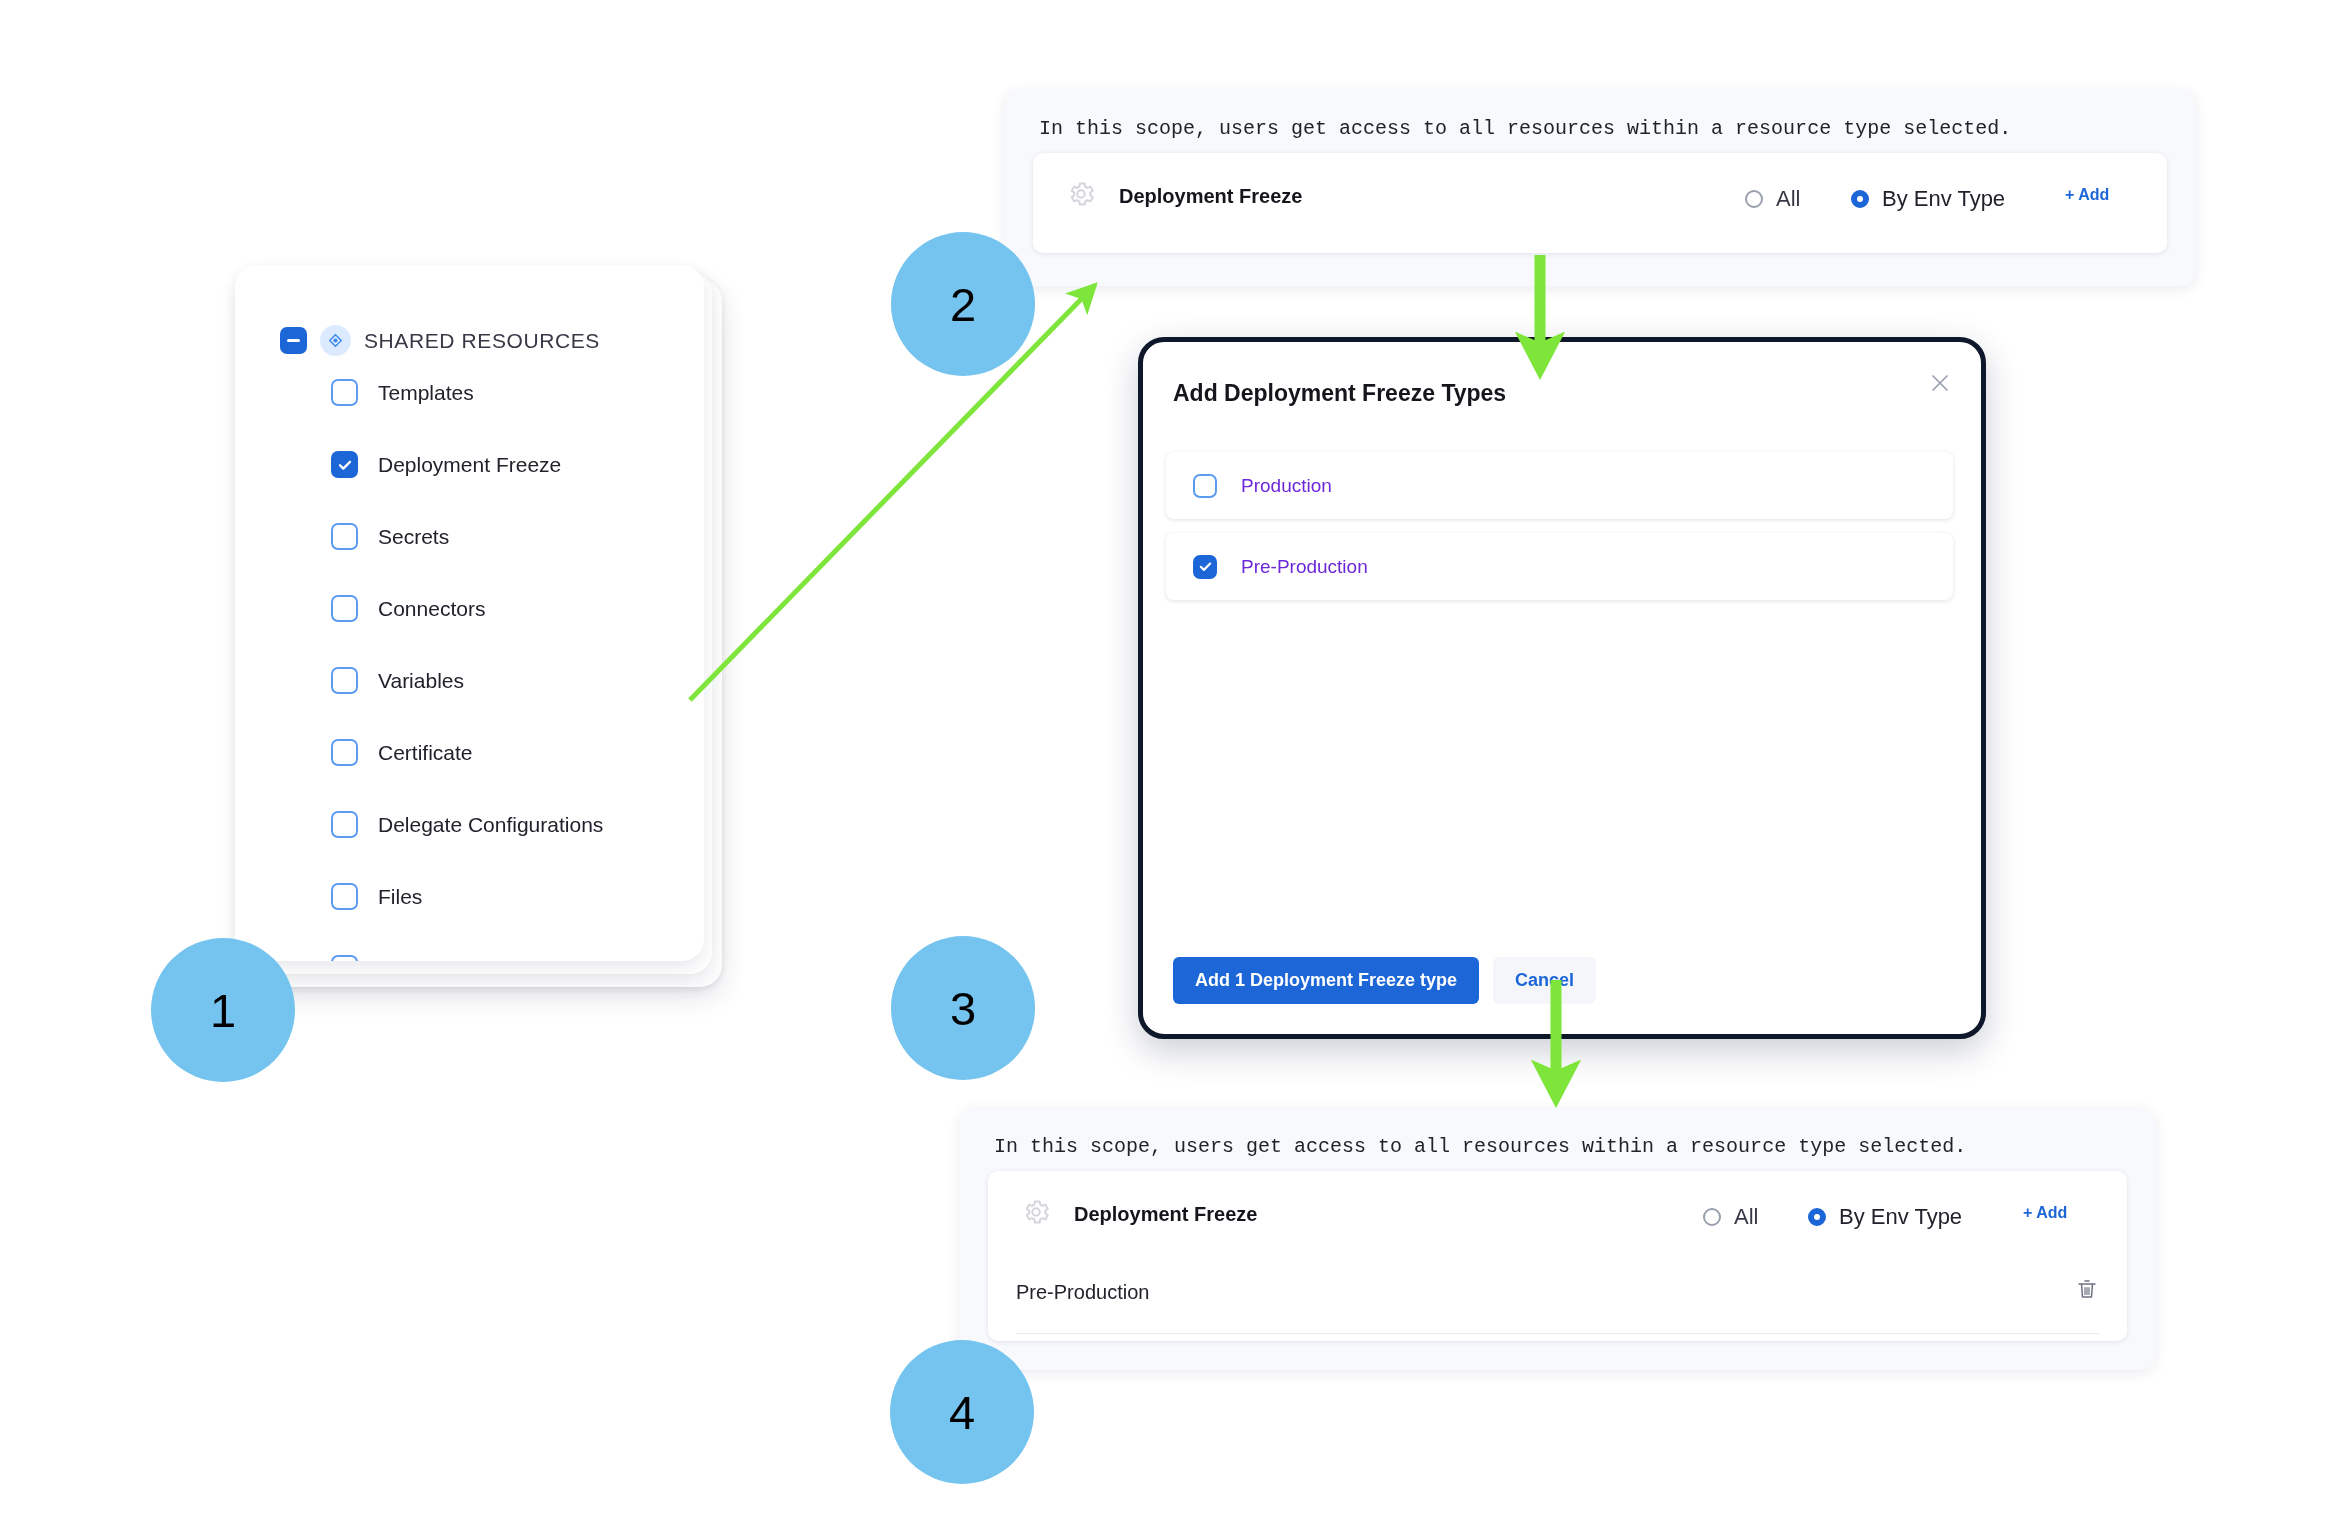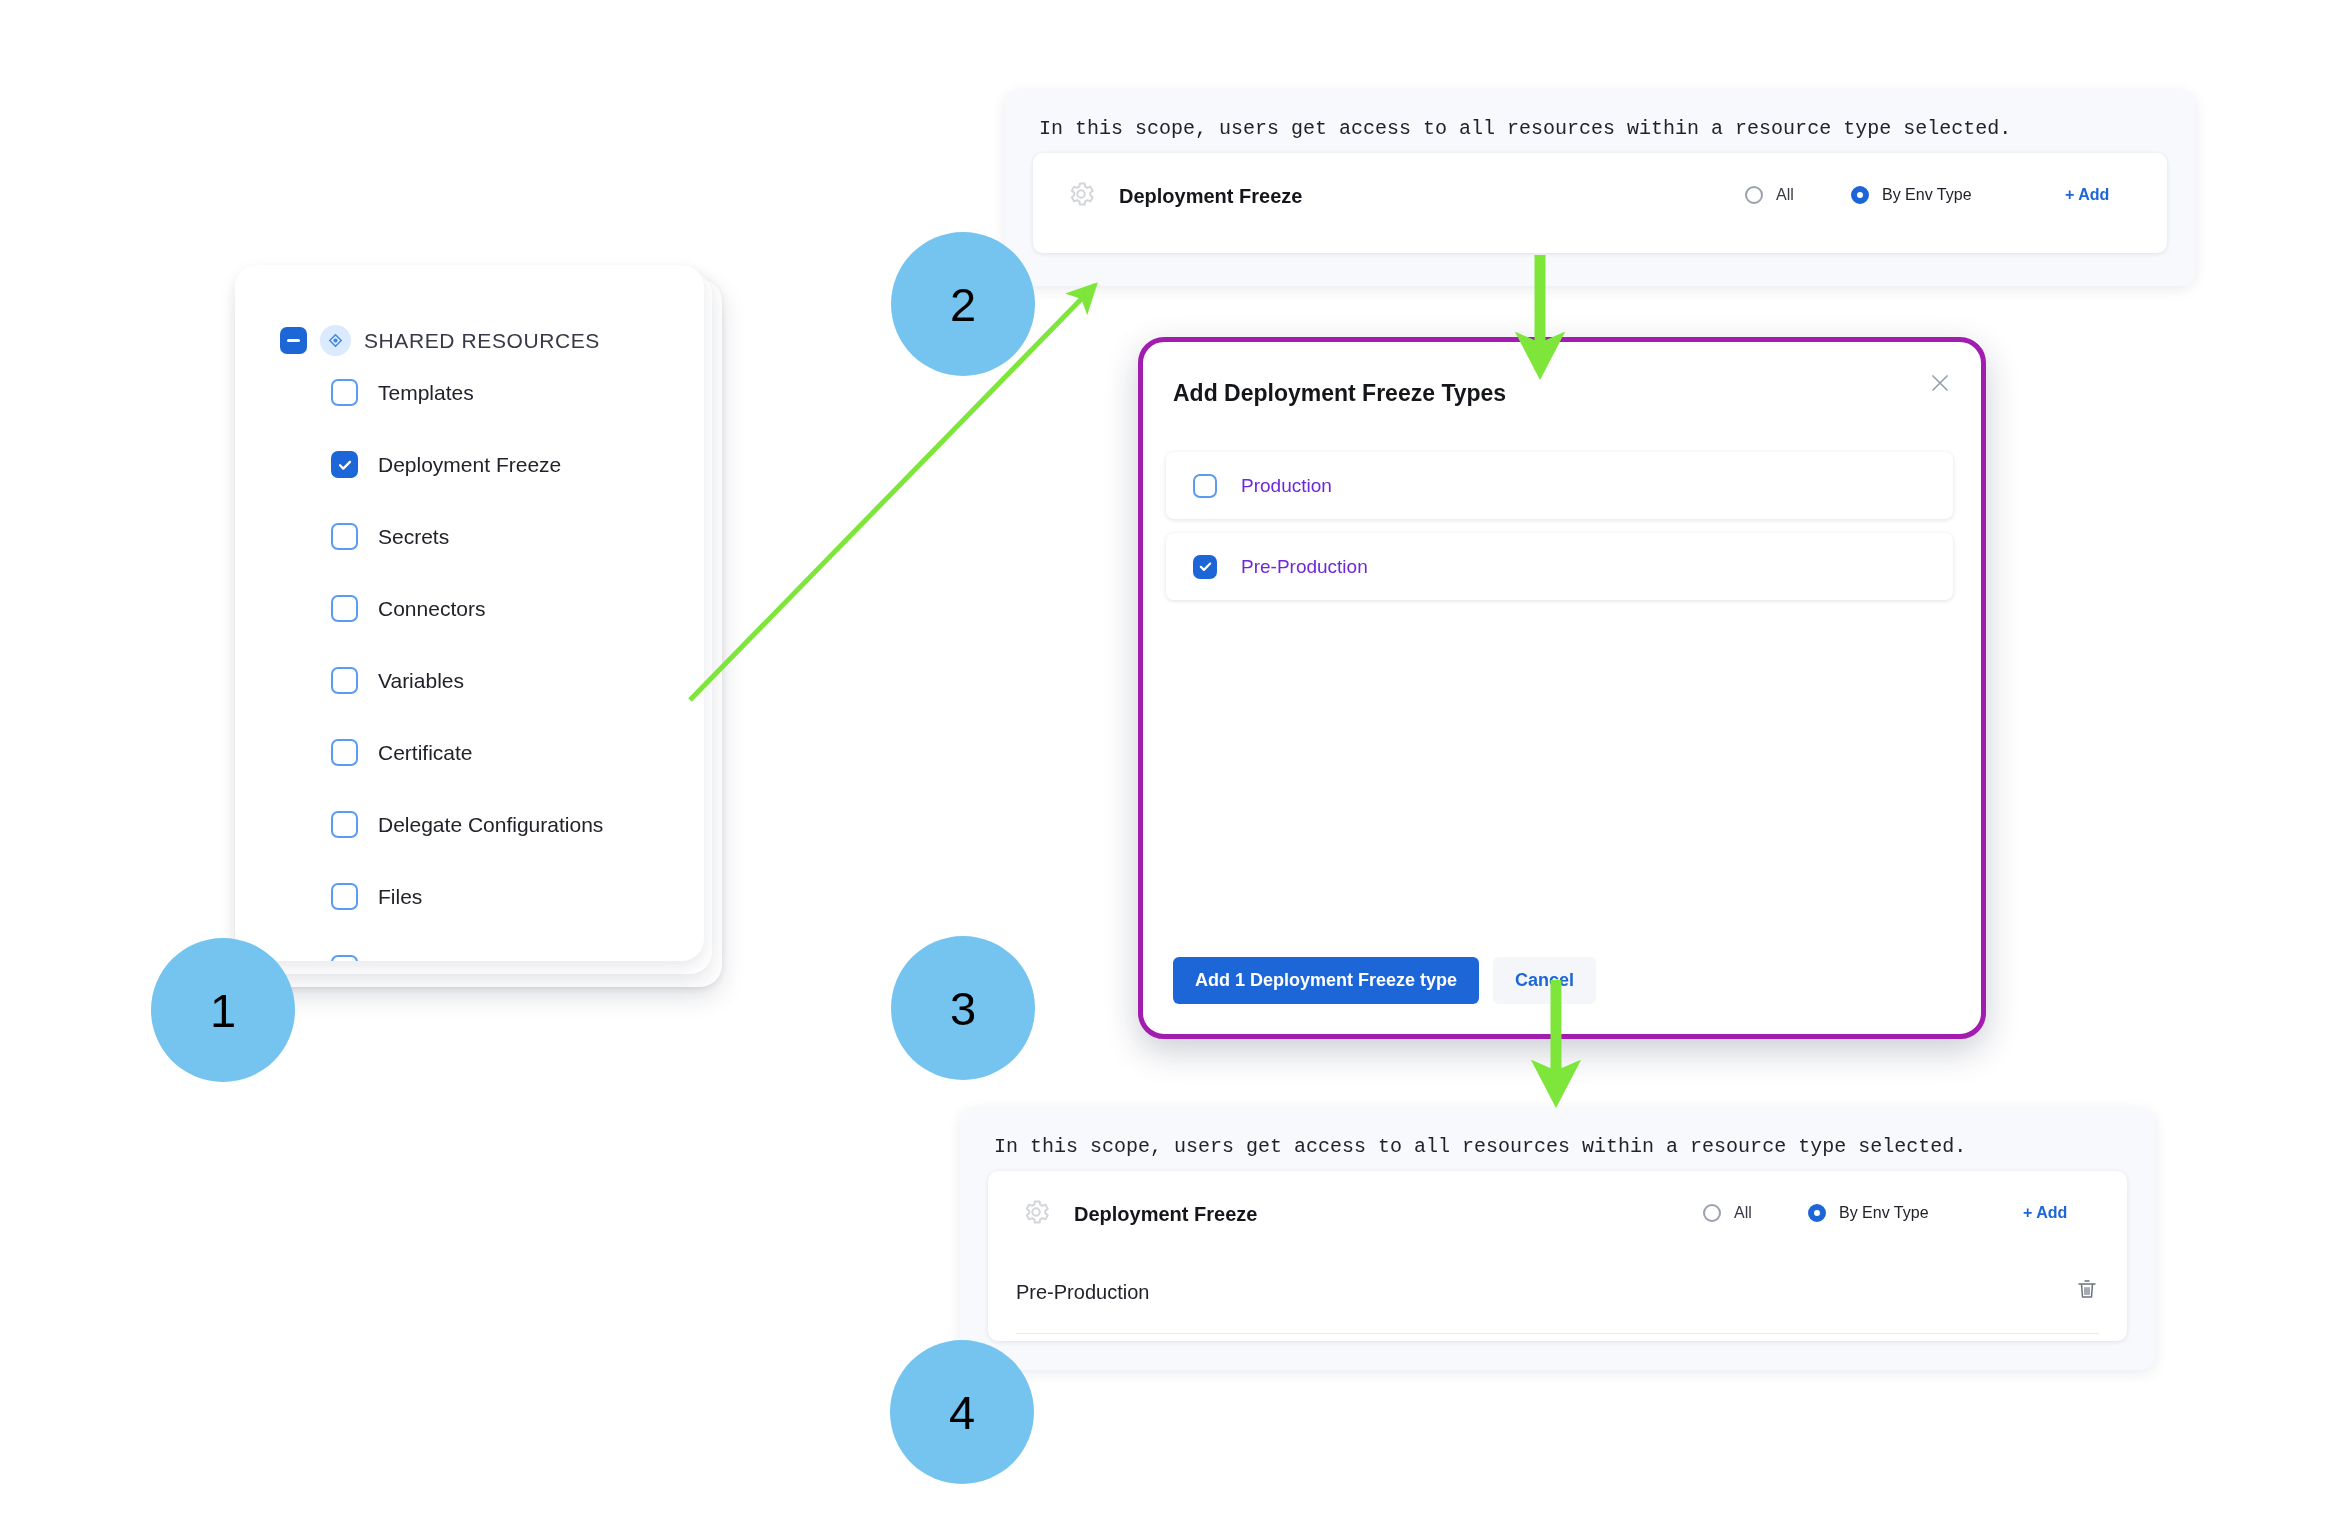--- a/index.html
+++ b/index.html
@@ -89,38 +89,38 @@
     width:18px; height:18px; border-radius:50%;
     border:2px solid #9aa0ae; box-sizing:border-box; flex:none;
   }
   .radio-outer.selected {
     border-color:#1c66d7; background:#1c66d7;
     display:flex; align-items:center; justify-content:center;
   }
   .radio-outer.selected .dot {
     width:6px; height:6px; border-radius:50%; background:#ffffff;
   }
-  .radio-label { font-size:16px; color:#383946; white-space:nowrap; }
+  .radio-label { font-size:22px; color:#383946; white-space:nowrap; }
   .radio-label.selected { color:#22222c; }
   .add-link {
     position:absolute; font-size:16px; font-weight:bold; color:#1c66d7;
     white-space:nowrap; cursor:pointer;
   }
   .selected-row {
     position:absolute; height:70px; border-bottom:1px solid #e9ebf0;
   }
   .selected-row-name {
     position:absolute; left:0; top:18px; font-size:20px; color:#22222c;
   }
   .trash-btn { position:absolute; right:0px; top:14px; cursor:pointer; }
 
   
   #freeze-modal {
     left:1138px; top:337px; width:848px; height:702px;
-    background:#ffffff; border:5px solid #a21caf; border-radius:26px;
+    background:#ffffff; border:5px solid #0f172a; border-radius:26px;
     box-sizing:border-box; overflow:hidden;
     box-shadow:0 12px 34px rgba(22,34,63,0.22);
   }
   .modal-title {
     position:absolute; left:30px; top:38px;
     font-size:23px; font-weight:bold; color:#15161c;
   }
   .modal-close {
     position:absolute; right:26px; top:26px; width:30px; height:30px;
     display:flex; align-items:center; justify-content:center; cursor:pointer;

